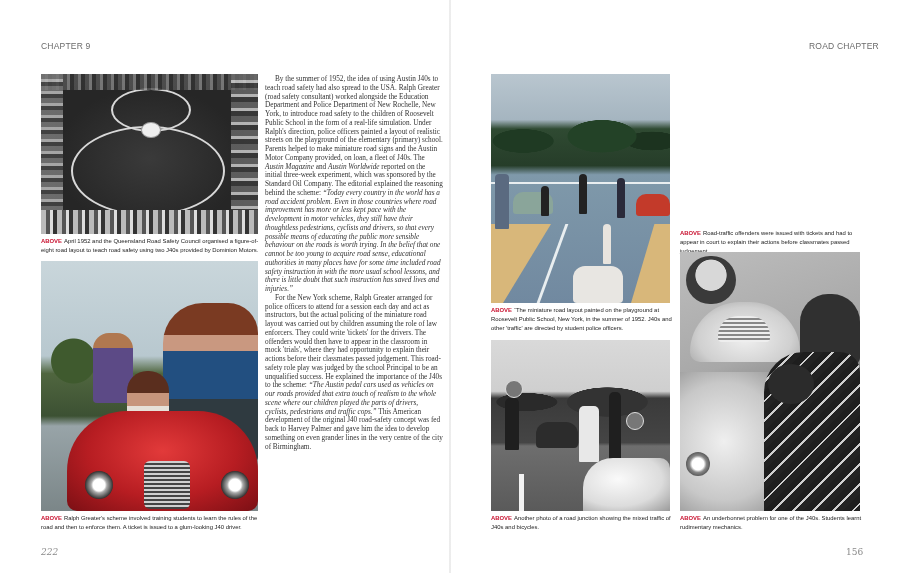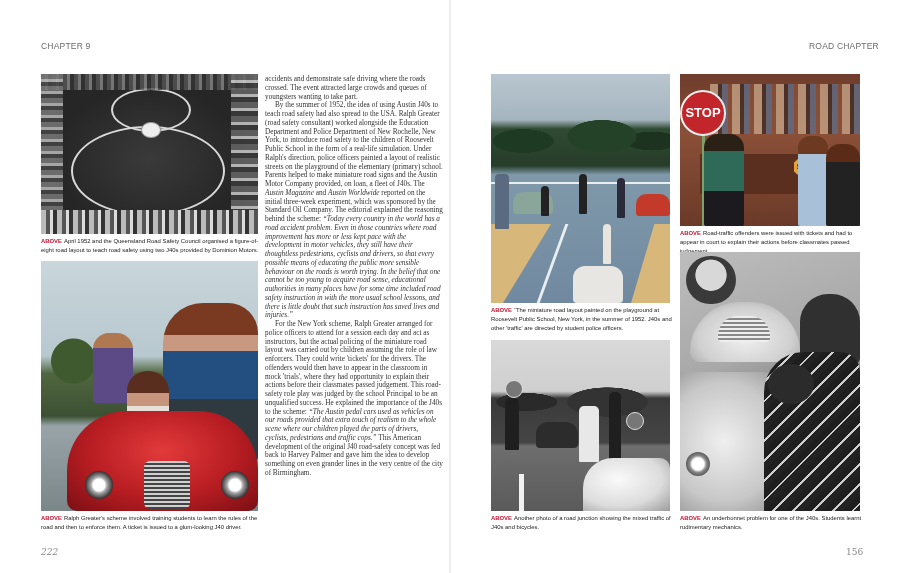--- a/index.html
+++ b/index.html
@@ -115,21 +115,20 @@
     <div class="car"></div>
     <div class="grille"></div>
     <div class="lamp" style="left:44px;"></div>
     <div class="lamp" style="left:180px;"></div>
   </div>
   <div class="caption" style="left:41px;top:514px;width:222px;">
     <span class="kicker">ABOVE</span><span>Ralph Greater's scheme involved training students to learn the rules of the road and then to enforce them. A ticket is issued to a glum-looking J40 driver.</span>
   </div>
 
   <div class="body-col">
-    <p>accidents and demonstrate safe driving where the roads crossed. The event attracted large crowds and queues of youngsters wanting to take part.</p>
     <p class="indent"><span>By the summer of 1952, the idea of using Austin J40s to teach road safety had also spread to the USA. Ralph Greater (road safety consultant) worked alongside the Education Department and Police Department of New Rochelle, New York, to introduce road safety to the children of Roosevelt Public School in the form of a real-life simulation. Under Ralph's direction, police officers painted a layout of realistic streets on the playground of the elementary (primary) school. Parents helped to make miniature road signs and the Austin Motor Company provided, on loan, a fleet of J40s. The </span><em>Austin Magazine</em><span> and </span><em>Austin Worldwide</em><span> reported on the initial three-week experiment, which was sponsored by the Standard Oil Company. The editorial explained the reasoning behind the scheme: </span><em>“Today every country in the world has a road accident problem. Even in those countries where road improvement has more or less kept pace with the development in motor vehicles, they still have their thoughtless pedestrians, cyclists and drivers, so that every possible means of educating the public more sensible behaviour on the roads is worth trying. In the belief that one cannot be too young to acquire road sense, educational authorities in many places have for some time included road safety instruction in with the more usual school lessons, and there is little doubt that such instruction has saved lives and injuries.”</em></p>
     <p class="indent"><span>For the New York scheme, Ralph Greater arranged for police officers to attend for a session each day and act as instructors, but the actual policing of the miniature road layout was carried out by children assuming the role of law enforcers. They could write 'tickets' for the drivers.  The offenders would then have to appear in the classroom in mock 'trials', where they had opportunity to explain their actions before their classmates passed judgement. This road-safety role play was judged by the school Principal to be an unqualified success. He explained the importance of the J40s to the scheme: </span><em>“The Austin pedal cars used as vehicles on our roads provided that extra touch of realism to the whole scene where our children played the parts of drivers, cyclists, pedestrians and traffic cops.”</em><span> This American development of the original J40 road-safety concept was fed back to Harvey Palmer and gave him the idea to develop something on even grander lines in the very centre of the city of Birmingham.</span></p>
   </div>
 
   <div class="folio folio-left">222</div>
 
   <div class="photo p3">
     <div class="trees"></div>
     <div class="kerb" style="left:0;top:150px;width:60px;height:79px;clip-path:polygon(0 0,100% 0,20% 100%,0 100%);"></div>
     <div class="kerb" style="left:140px;top:150px;width:39px;height:79px;clip-path:polygon(60% 0,100% 0,100% 100%,0 100%);"></div>
@@ -141,30 +140,20 @@
     <div class="fig" style="left:4px;top:100px;height:55px;width:14px;background:#5a6a80;"></div>
     <div class="fig" style="left:50px;top:112px;height:30px;"></div>
     <div class="fig" style="left:88px;top:100px;height:40px;"></div>
     <div class="fig" style="left:126px;top:104px;height:40px;background:#2a2a3a;"></div>
     <div class="fig" style="left:112px;top:150px;height:40px;background:#e8e4de;"></div>
   </div>
   <div class="caption" style="left:491px;top:306px;width:182px;">
     <span class="kicker">ABOVE</span><span>“The miniature road layout painted on the playground at Roosevelt Public School, New York, in the summer of 1952. J40s and other 'traffic' are directed by student police officers.</span>
   </div>
 
-  <div class="photo p4">
-    <div class="kids"></div>
-    <div class="desk"></div>
-    <div class="pole"></div>
-    <div class="boy"></div>
-    <div class="stop">STOP</div>
-    <div class="stop2">STOP</div>
-    <div class="girl1"></div>
-    <div class="girl2"></div>
-  </div>
   <div class="caption" style="left:680px;top:229px;width:186px;">
     <span class="kicker">ABOVE</span><span>Road-traffic offenders were issued with tickets and had to appear in court to explain their actions before classmates passed judgement.</span>
   </div>
 
   <div class="photo p5">
     <div class="trees"></div>
     <div class="line"></div>
     <div class="car-dark"></div>
     <div class="sign" style="left:14px;top:40px;"></div>
     <div class="sign" style="left:135px;top:72px;"></div>

